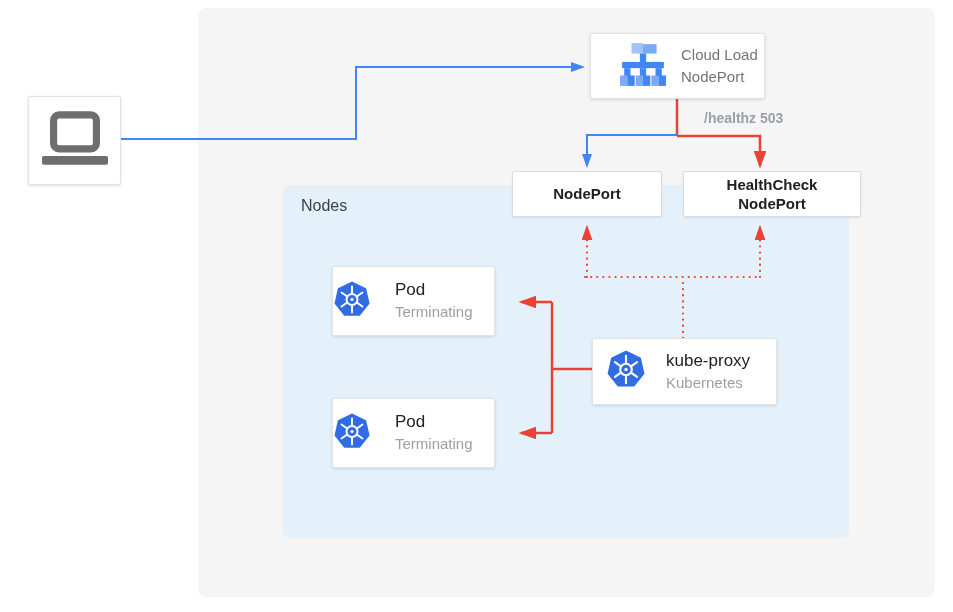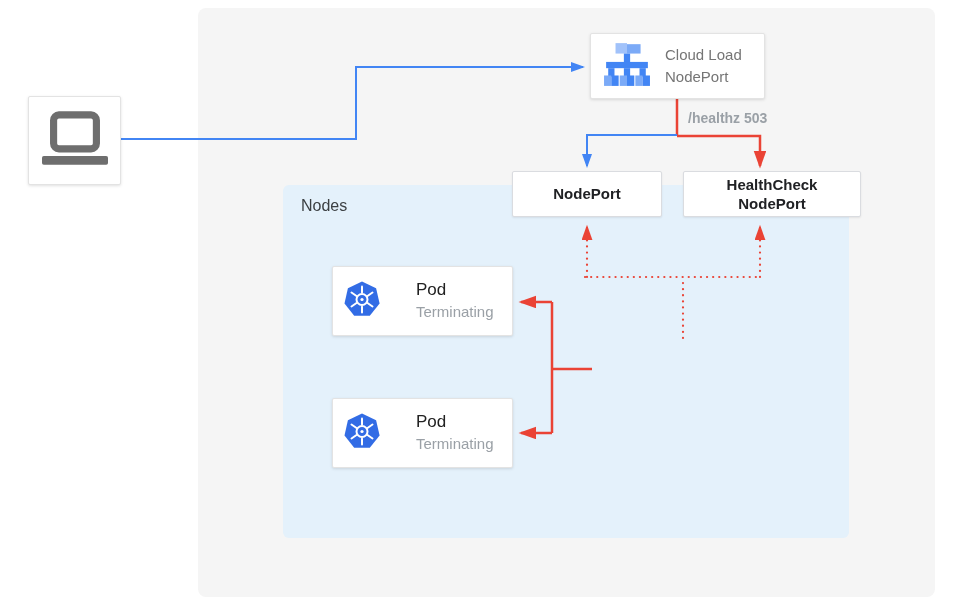--- a/index.html
+++ b/index.html
@@ -8,31 +8,31 @@
   .canvas-bg{position:absolute;left:198px;top:8px;width:737px;height:589px;background:#f5f5f5;border-radius:8px;}
   .nodes-group{position:absolute;left:283px;top:185px;width:566px;height:353px;background:#e4f1fb;border-radius:6px;text-align:center;}
   .nodes-group-label{position:absolute;left:18px;top:12px;font-size:16px;color:#3c4043;}
   .card{position:absolute;background:#ffffff;border:1px solid #e3e3e3;border-radius:2px;
         box-shadow:0 1px 3px rgba(0,0,0,0.12);display:flex;align-items:center;box-sizing:border-box;}
   .port-box{position:absolute;background:#ffffff;border:1px solid #dadce0;border-radius:2px;
         box-shadow:0 1px 2px rgba(0,0,0,0.08);display:flex;flex-direction:column;align-items:center;
         justify-content:center;box-sizing:border-box;}
   .port-label{font-size:15px;font-weight:bold;color:#202124;line-height:1.3;text-align:center;}
   .client-box{left:28px;top:96px;width:93px;height:89px;justify-content:center;}
-  .clb-box{left:590px;top:33px;width:175px;height:66px;padding-left:12px;}
+  .clb-box{left:590px;top:33px;width:175px;height:66px;padding-left:28px;}
   .clb-text{margin-left:14px;font-size:15px;color:#757575;line-height:1.45;}
   .kp-box{left:592px;top:338px;width:185px;height:67px;padding-left:13px;}
-  .pod-box{width:181px;height:70px;padding-left:10px;gap:11px;}
+  .pod-box{width:163px;height:70px;padding-left:0;}
   .pod1{left:332px;top:266px;}
   .pod2{left:332px;top:398px;}
   .node-title{font-size:17px;color:#212121;line-height:1.35;}
   .node-sub{font-size:15px;color:#9aa0a6;line-height:1.35;}
   .node-texts{margin-left:24px;}
   .kp-texts{margin-left:20px;}
-  .healthz{position:absolute;left:688px;top:110px;font-size:14px;font-weight:bold;color:#9aa0a6;}
+  .healthz{position:absolute;left:704px;top:110px;font-size:14px;font-weight:bold;color:#9aa0a6;}
   .nodeport{left:512px;top:171px;width:150px;height:46px;}
   .hc-nodeport{left:683px;top:171px;width:178px;height:46px;}
   svg.edges{position:absolute;left:0;top:0;width:953px;height:612px;pointer-events:none;}
 </style>
 </head>
 <body>
 
 <div id="stage">
 
   <div class="canvas-bg"></div>
@@ -151,14 +151,35 @@
           <line x1="13.5" y1="15" x2="8.5" y2="11.5"></line>
         </g>
       </svg>
     </span>
     <div class="node-texts">
       <div class="node-title">Pod</div>
       <div class="node-sub">Terminating</div>
     </div>
   </div>
 
+  <div class="card kp-box">
+    <span>
+      <svg width="40" height="39" viewBox="0 0 38 37">
+        <polygon points="19,0.5 33.1,7.3 36.6,22.5 26.8,34.7 11.2,34.7 1.5,22.5 4.9,7.3" fill="#326ce5"></polygon>
+        <circle cx="19" cy="18.5" r="5.5" fill="none" stroke="#ffffff" stroke-width="2"></circle>
+        <circle cx="19" cy="18.5" r="1.6" fill="#ffffff"></circle>
+        <g stroke="#ffffff" stroke-width="2" stroke-linecap="round">
+          <line x1="19" y1="11.5" x2="19" y2="5.5"></line>
+          <line x1="24.5" y1="15" x2="29.5" y2="11.5"></line>
+          <line x1="24.5" y1="22" x2="29.5" y2="25.5"></line>
+          <line x1="19" y1="25.5" x2="19" y2="31.5"></line>
+          <line x1="13.5" y1="22" x2="8.5" y2="25.5"></line>
+          <line x1="13.5" y1="15" x2="8.5" y2="11.5"></line>
+        </g>
+      </svg>
+    </span>
+    <div class="kp-texts">
+      <div class="node-title">kube-proxy</div>
+      <div class="node-sub">Kubernetes</div>
+    </div>
+  </div>
 
 </div>
 
 </body></html>

